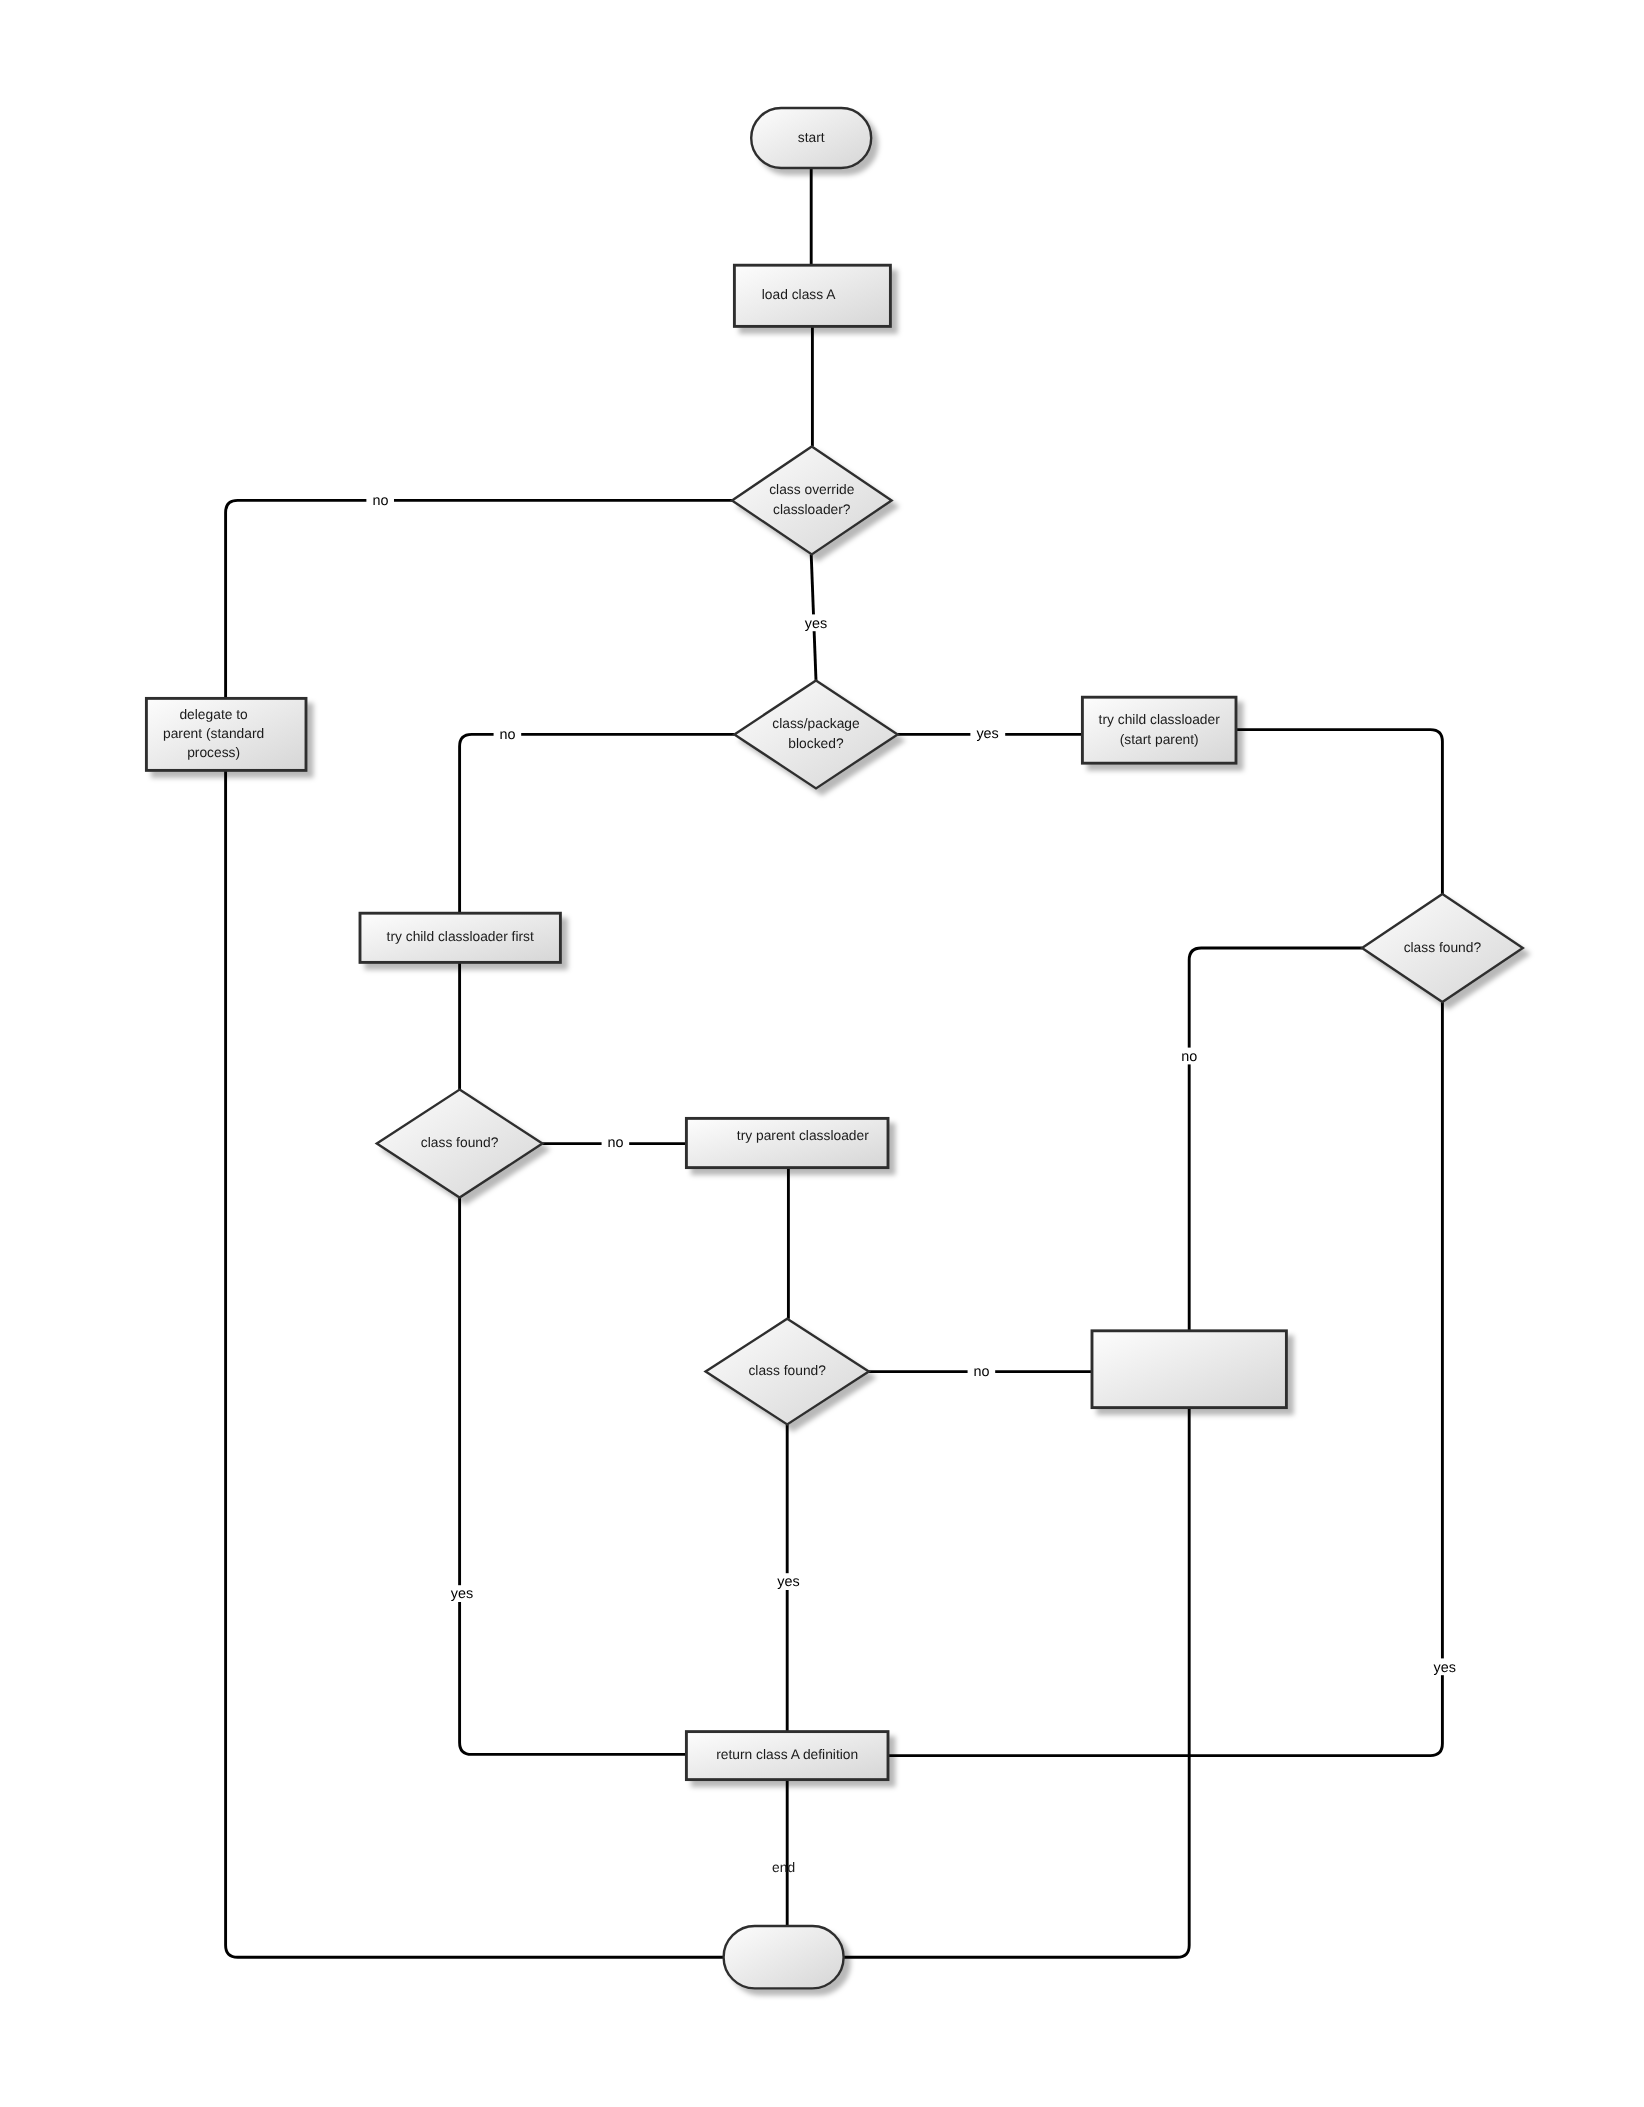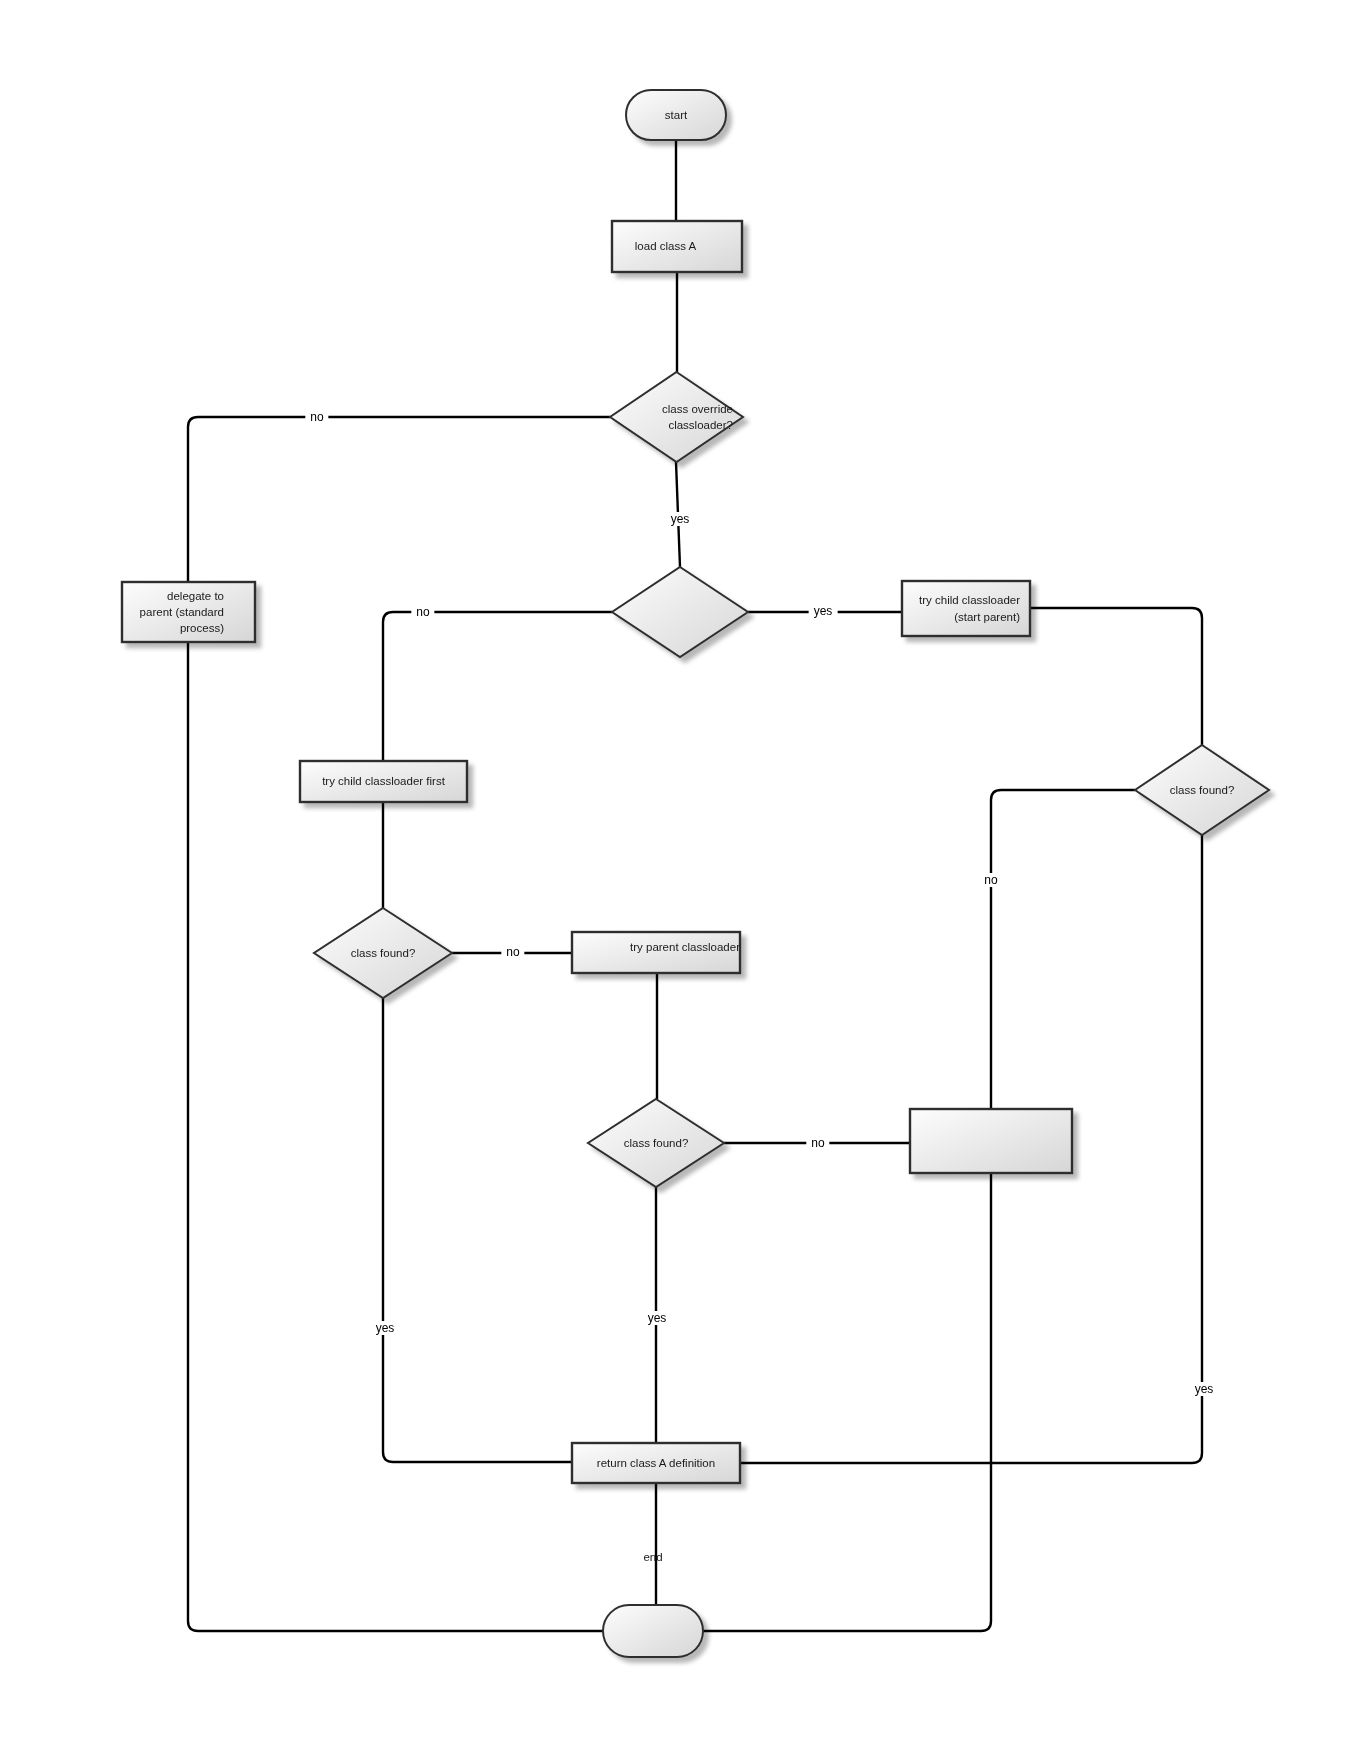--- a/index.html
+++ b/index.html
@@ -9,21 +9,21 @@
     background:#ffffff;
     font-family:"Liberation Sans", sans-serif;
     overflow:hidden;
   }
   .canvas svg{position:absolute;left:0;top:0;}
   .edge{fill:none;stroke:#000000;stroke-width:2.4px;}
   .shape{stroke:#2f2f2f;stroke-width:2.4px;fill:url(#nodeGrad);}
   .shape.thin{stroke-width:2px;}
   .nlabel{
     position:absolute;display:flex;align-items:center;justify-content:center;
-    text-align:right;font-size:11.5px;color:#1a1a1a;line-height:1.4;
+    text-align:center;font-size:11.5px;color:#1a1a1a;line-height:1.4;
     padding:0 10px;box-sizing:border-box;pointer-events:none;
   }
   .elabel{
     position:absolute;transform:translate(-50%,-50%);
     background:#ffffff;padding:0 5px;font-size:12px;color:#000;
     pointer-events:none;white-space:nowrap;
   }
 </style>
 </head>
 <body>
@@ -77,25 +77,26 @@
       <rect class="shape" x="910" y="1109" width="162" height="64" filter="url(#sh)" style="stroke: rgb(47, 47, 47);"></rect>
       <rect class="shape" x="572" y="1443" width="168" height="40" filter="url(#sh)" style="stroke: rgb(47, 47, 47);"></rect>
       <rect class="shape thin" x="603" y="1605" width="100" height="52" rx="26" ry="26" filter="url(#sh)" style="stroke: rgb(47, 47, 47);"></rect>
     </g>
   </svg>
 
   <div class="nlabel" style="left:626px;top:90px;width:100px;height:50px;">start</div>
   <div class="nlabel" style="left:612px;top:221px;width:107px;height:51px;border-radius:20px;">load class A</div>
   <div class="nlabel" style="left:610px;top:372px;width:133px;height:90px;">class override classloader?</div>
   <div class="nlabel" style="left:122px;top:582px;width:112px;height:60px;">delegate to parent (standard process)</div>
+  <div class="nlabel" style="left:612px;top:567px;width:136px;height:90px;">class/package blocked?</div>
   <div class="nlabel" style="left:902px;top:581px;width:128px;height:55px;">try child classloader (start parent)</div>
   <div class="nlabel" style="left:300px;top:761px;width:167px;height:41px;">try child classloader first</div>
   <div class="nlabel" style="left:1135px;top:745px;width:134px;height:90px;">class found?</div>
   <div class="nlabel" style="left:314px;top:908px;width:138px;height:90px;">class found?</div>
-  <div class="nlabel" style="left:588px;top:932px;width:168px;height:31px;padding-left:36px;">try parent classloader</div>
+  <div class="nlabel" style="left:572px;top:932px;width:168px;height:31px;padding-left:36px;">try parent classloader</div>
   <div class="nlabel" style="left:588px;top:1099px;width:136px;height:88px;">class found?</div>
   <div class="nlabel" style="left:572px;top:1443px;width:168px;height:40px;">return class A definition</div>
   <div class="nlabel" style="left:603px;top:1531px;width:100px;height:52px;">end</div>
 
   <div class="elabel" style="left:317px;top:417px;">no</div>
   <div class="elabel" style="left:680px;top:519px;">yes</div>
   <div class="elabel" style="left:423px;top:612px;">no</div>
   <div class="elabel" style="left:823px;top:611px;">yes</div>
   <div class="elabel" style="left:991px;top:880px;">no</div>
   <div class="elabel" style="left:1204px;top:1389px;">yes</div>

